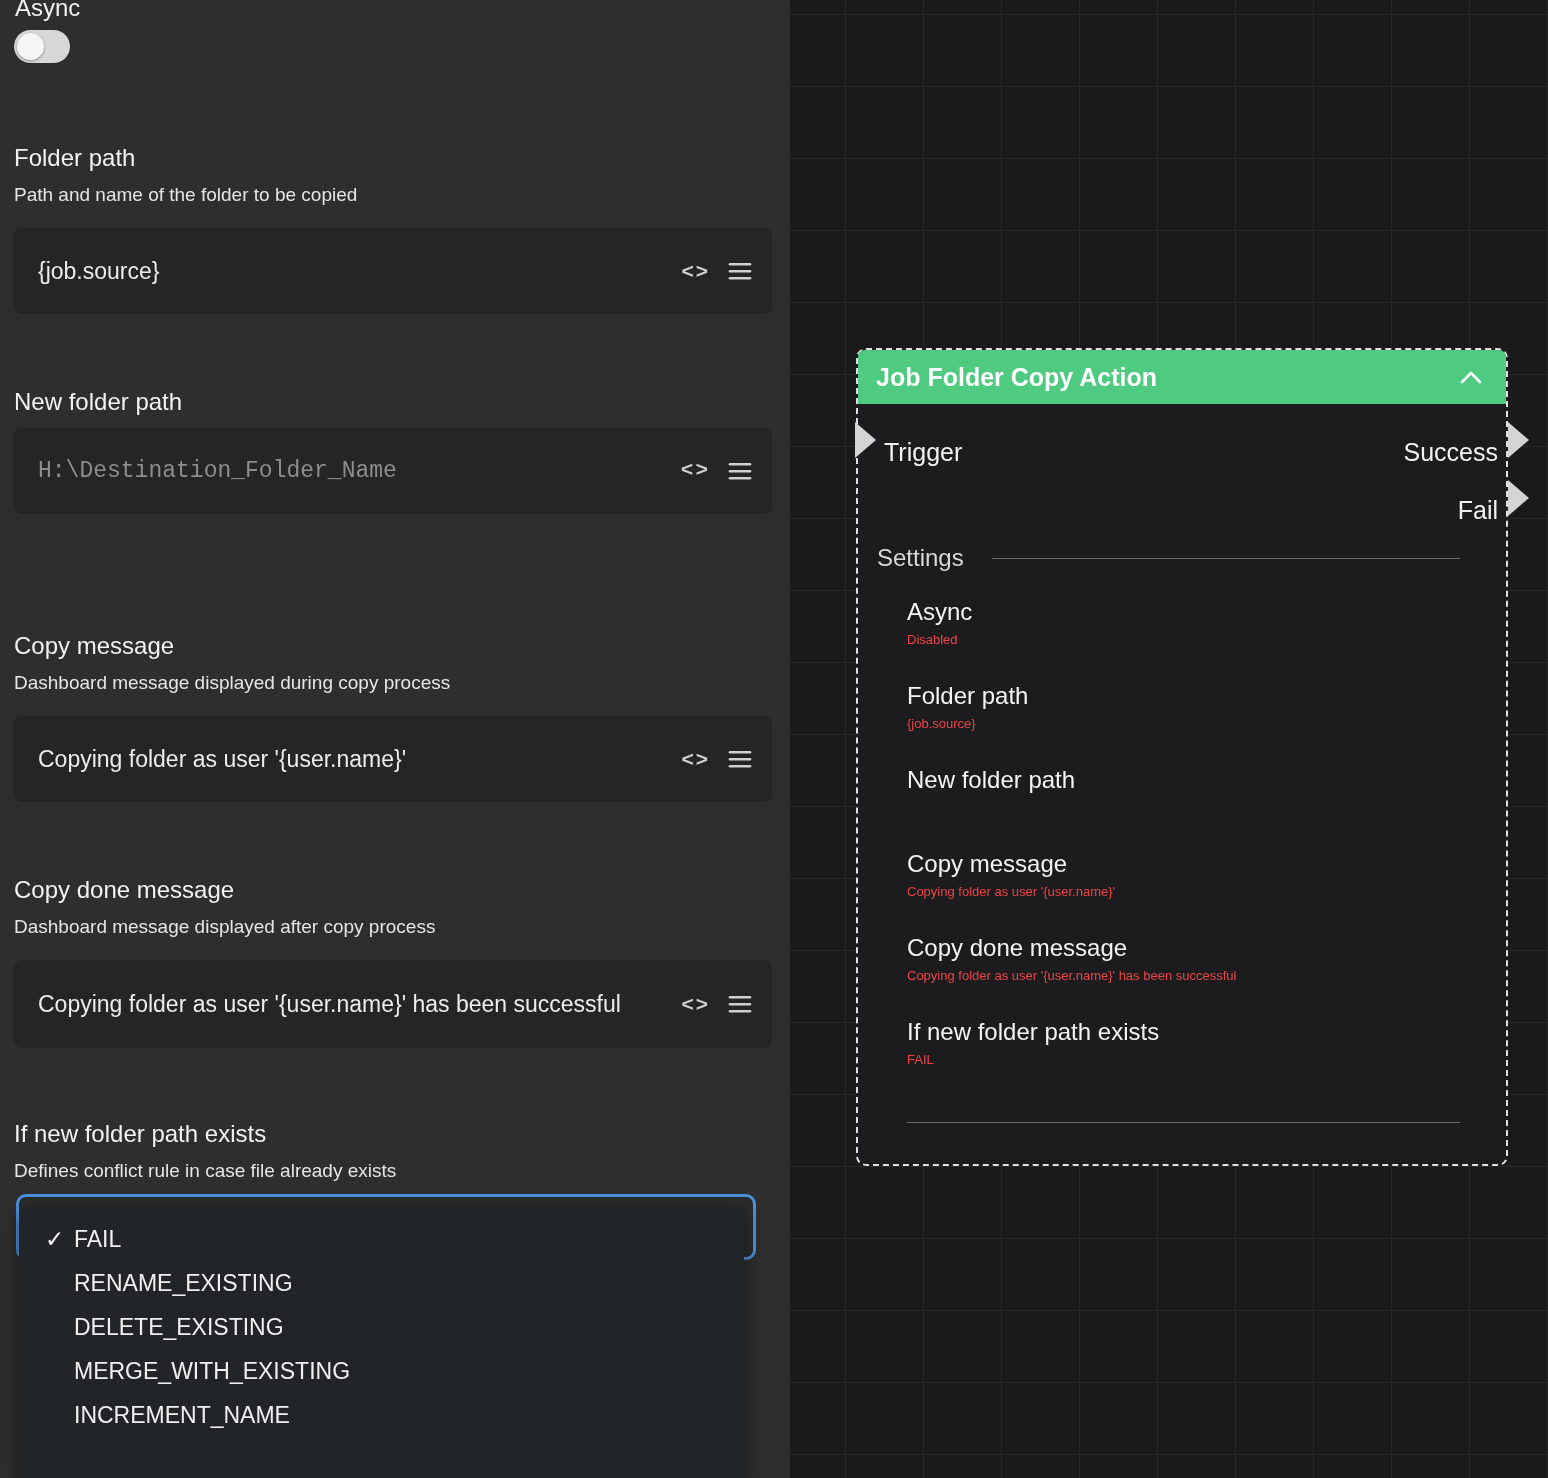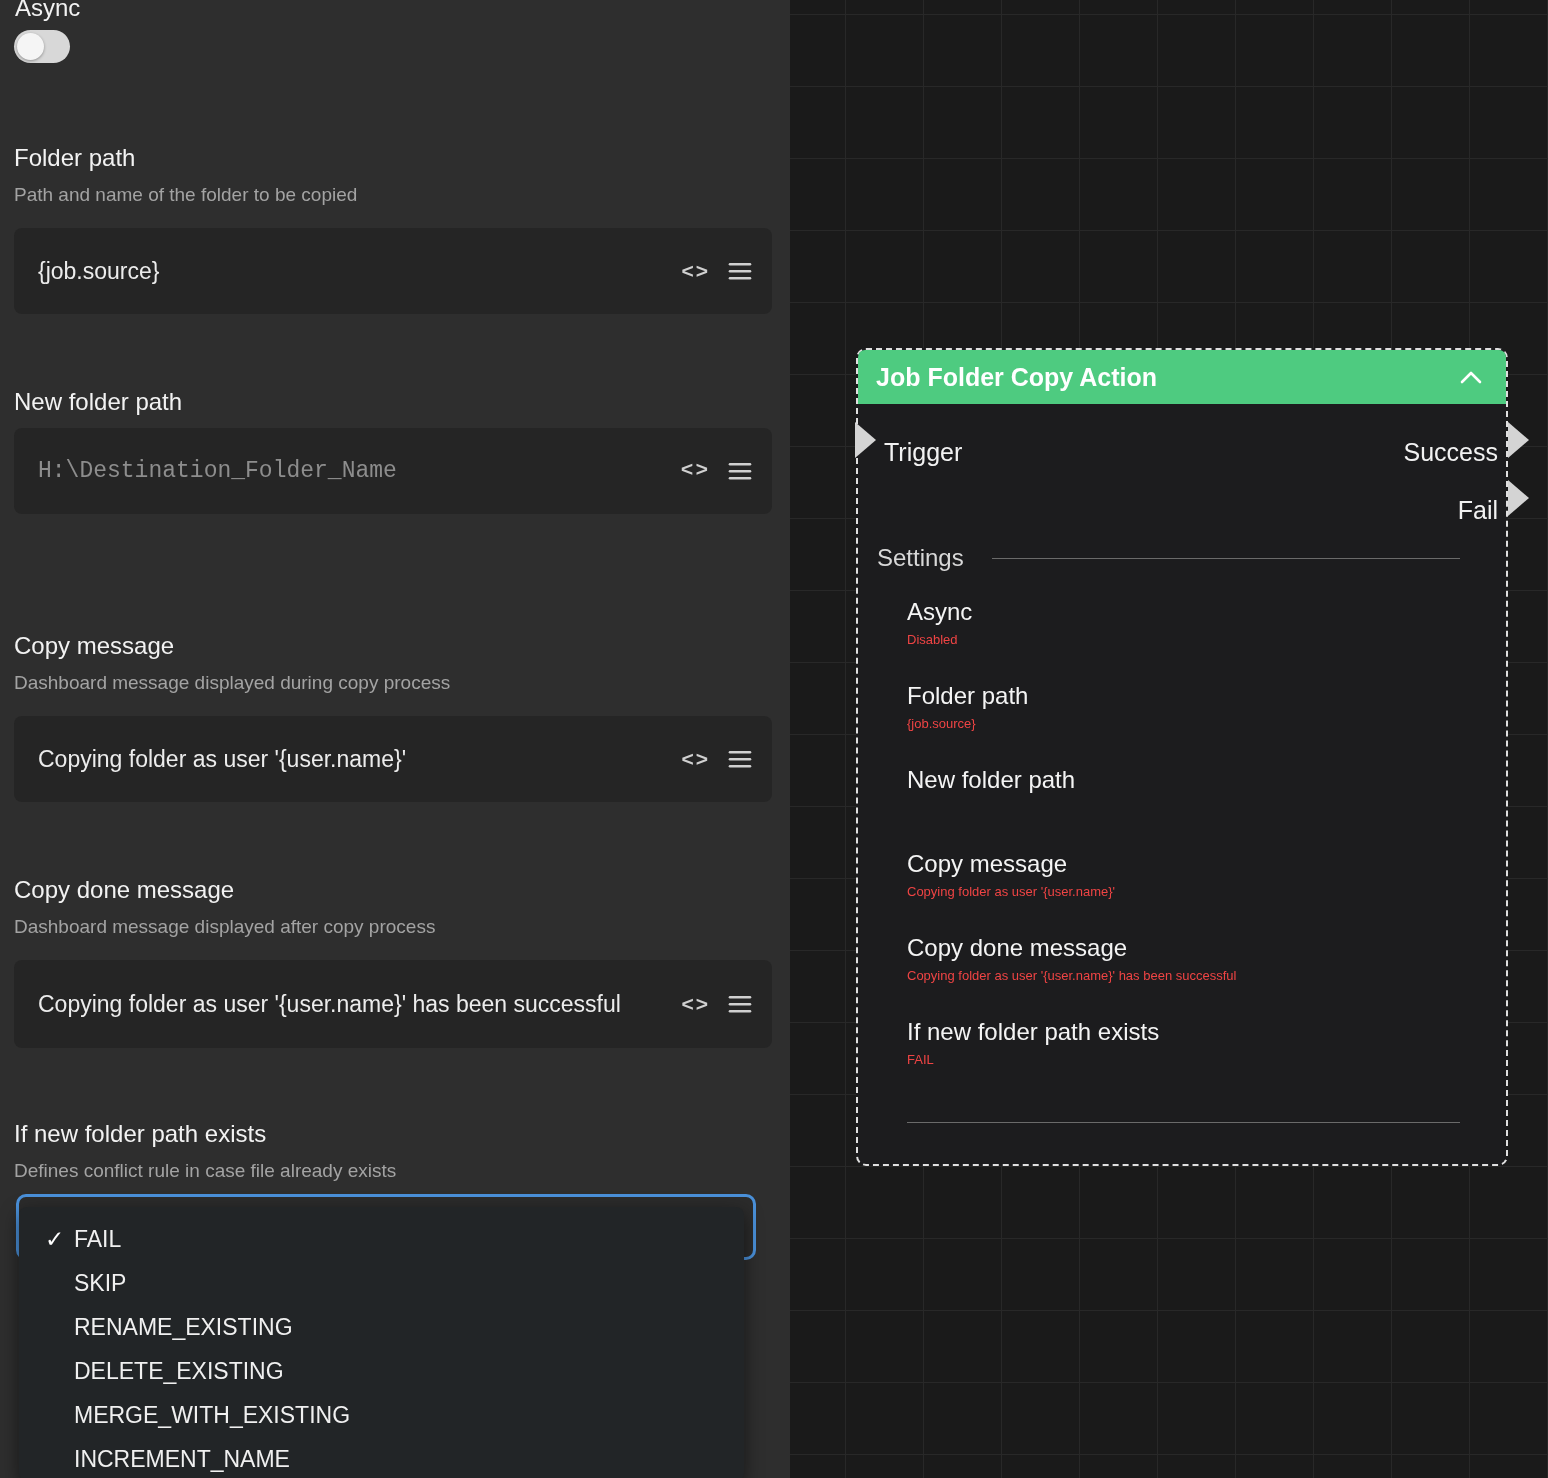--- a/index.html
+++ b/index.html
@@ -16,21 +16,21 @@
 
   .async-label { position:absolute; left:15px; top:-6px; font-size:24px; color:#f2f2f2; }
   .toggle { position:absolute; left:14px; top:30px; width:56px; height:33px; background:#d8d8d8; border-radius:17px; cursor:pointer; }
   .toggle .knob { position:absolute; left:3px; top:3px; width:27px; height:27px; border-radius:50%;
     background:#f5f5f5; box-shadow:0 1px 3px rgba(0,0,0,.35); }
 
   .group { position:absolute; left:14px; right:18px; }
   .g1 { top:144px; } .g2 { top:388px; } .g3 { top:632px; } .g4 { top:876px; } .g5 { top:1120px; }
 
   .field-label { font-size:24px; color:#f2f2f2; margin-bottom:12px; }
-  .field-desc  { font-size:19px; color:#a3a3a3; margin-bottom:22px; }
+  .field-desc  { font-size:19px; color:#e5e5e5; margin-bottom:22px; }
 
   .field-input {
     position:relative; height:86px; background:#252525; border-radius:8px;
     display:flex; align-items:center; padding:0 96px 0 24px;
     font-size:23px; color:#ececec; line-height:1.5; cursor:text;
   }
   .field-input.placeholder-shown { color:#8d8d8d;font-family:Liberation Mono, monospace; }
   .input-icons { position:absolute; right:20px; top:50%; transform:translateY(-50%);
     display:flex; align-items:center; gap:18px; }
   .icon-code { font-size:21px; letter-spacing:2px; color:#d0d0d0; cursor:pointer; font-weight:bold; }
@@ -184,23 +184,20 @@
   <div class="group g5">
     <div class="field-label">If new folder path exists</div>
     <div class="field-desc">Defines conflict rule in case file already exists</div>
     <div class="select-box"></div>
     <div class="dropdown-menu">
       <div class="dropdown-option checked">
         <span class="check">✓</span>
         <span>FAIL</span>
       </div>
       <div class="dropdown-option">
-        <span>SKIP</span>
-      </div>
-      <div class="dropdown-option">
         <span>RENAME_EXISTING</span>
       </div>
       <div class="dropdown-option">
         <span>DELETE_EXISTING</span>
       </div>
       <div class="dropdown-option">
         <span>MERGE_WITH_EXISTING</span>
       </div>
       <div class="dropdown-option">
         <span>INCREMENT_NAME</span>

